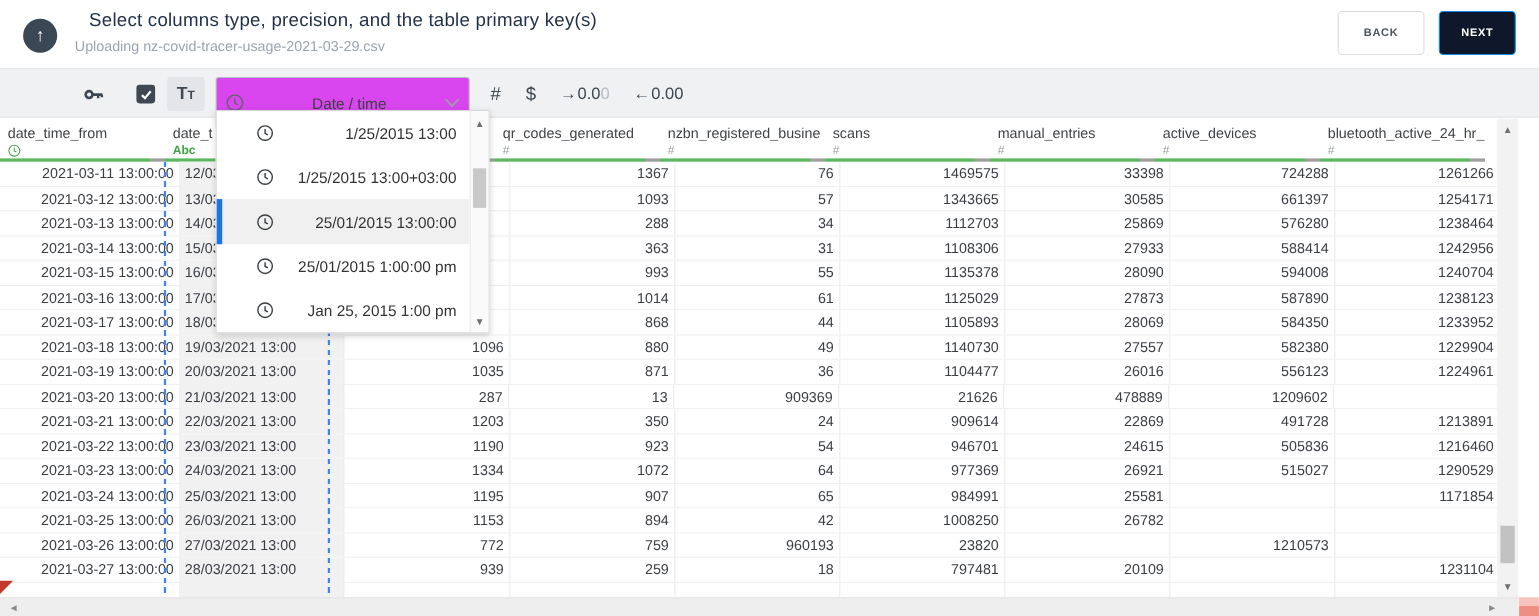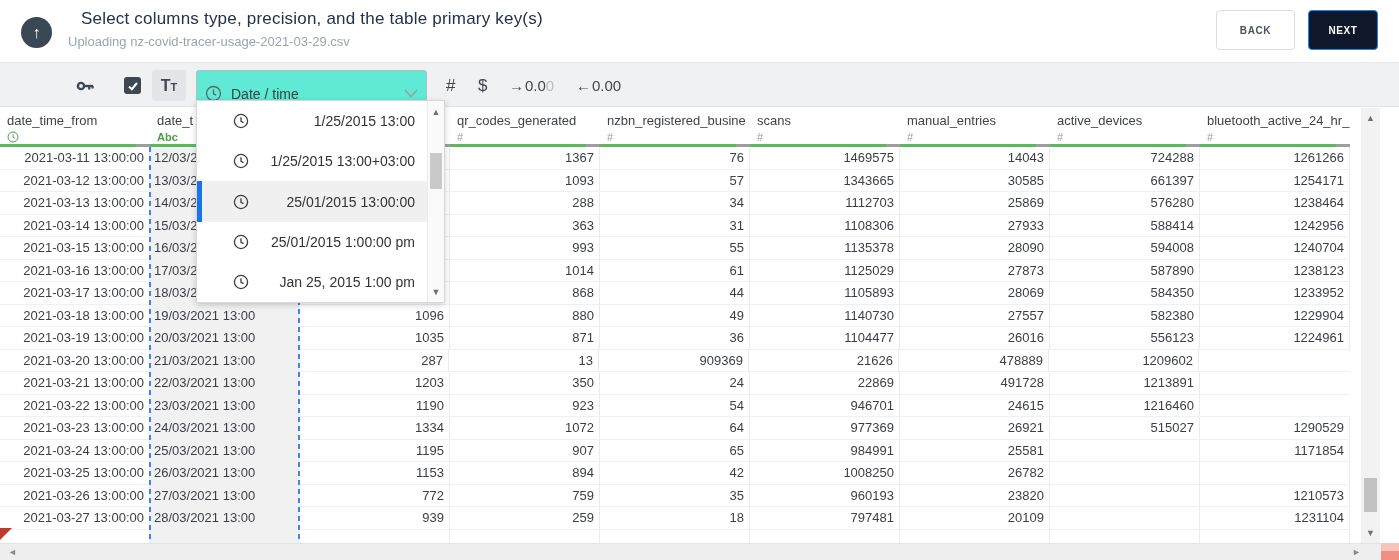--- a/index.html
+++ b/index.html
@@ -21,41 +21,41 @@
   
   .toolbar { position:absolute; left:0; top:62px; width:1399px; height:45px; background:#f0f1f3;
              border-top:1px solid #e6e8ea; border-bottom:1px solid #e0e3e6; }
   .tb-item { position:absolute; top:0; height:45px; display:flex; align-items:center; color:#3d4852; }
   .key-wrap { left:74px; }
   .cbx { position:absolute; left:124px; top:14px; width:17px; height:17px; border-radius:3px; background:#3d4852;
          display:flex; align-items:center; justify-content:center; }
   .tt-btn { position:absolute; left:152px; top:7px; width:34px; height:31px; background:#e3e5e8; border-radius:3px;
             display:flex; align-items:center; justify-content:center; font-size:16px; font-weight:bold;
             font-variant:small-caps; color:#3d4852; }
-  .dd-control { position:absolute; left:196px; top:7px; width:231px; height:47px; background:#5eead4;
-                border:1px solid #b6bcc4; border-radius:3px; display:flex; align-items:center; padding:0 8px; }
+  .dd-control { position:absolute; left:196px; top:7px; width:231px; height:47px; background:#d946ef;
+                border:1px solid #b6bcc4; border-radius:3px; display:flex; align-items:center; padding:0 8px;text-align:center; }
   .dd-control .dd-label { margin-left:9px; font-size:14px; color:#3c4043; flex:1; }
   .sym { font-size:17px; }
   .sym-hash { left:446px; } .sym-dollar { left:478px; }
   .dec-ctl { font-size:15px; } .dec-inc { left:509px; } .dec-dec { left:576px; }
   .dec-ctl .arrow { font-size:15px; margin-right:1px; }
   .faded { color:#b7bdc4; }
 
   
   .thead { position:absolute; left:0; top:108px; height:39px; display:flex; }
   .hcell { position:relative; padding:5px 0 0 7px; }
   .hname { font-size:13px; color:#3f4347; white-space:nowrap; overflow:hidden; display:block; }
   .hicons { margin-top:2px; height:14px; display:flex; align-items:center; }
   .abc { color:#43a047; font-weight:bold; font-size:11px; }
   .numtype { color:#9aa0a6; font-size:11px; }
   .underline { position:absolute; left:0; bottom:0; width:100%; height:3px;
                background:linear-gradient(90deg,#5cb85c 0,#5cb85c calc(100% - 14px),#9e9e9e calc(100% - 14px),#9e9e9e 100%); }
 
   .tbody { position:absolute; left:0; top:147px; }
-  .trow { display:flex; height:22.5px; border-bottom:1px solid #f0f0f0; }
+  .trow { display:flex; height:22.5px; border-bottom:1px solid #f0f0f0;padding-left:14px; }
   .trow.filler { height:13px; border-bottom:none; }
   .tcell { height:100%; border-right:1px solid #eaeaea; font-size:13px; color:#3b3f44;
            line-height:21px; white-space:nowrap; overflow:hidden; }
   .tcell.num { text-align:right; padding-right:5px; }
   .tcell.txt { text-align:left; padding-left:4px; }
   .tcell.sel { background:#f1f1f2; }
 
   .dash-line { position:absolute; top:147px; width:2px; height:396px; z-index:5;
                background-image:repeating-linear-gradient(180deg,#3f83f1 0 5px,transparent 5px 9px); }
 
@@ -206,21 +206,21 @@
     </div>
   </div>
 <div class="tbody" id="tbody">
     <div class="trow">
       <div class="tcell num" style="width: 150px;">2021-03-11 13:00:00</div>
       <div class="tcell txt sel" style="width: 149px;">12/03/2</div>
       <div class="tcell num" style="width: 151px;"></div>
       <div class="tcell num" style="width: 150px;">1367</div>
       <div class="tcell num" style="width: 150px;">76</div>
       <div class="tcell num" style="width: 150px;">1469575</div>
-      <div class="tcell num" style="width: 150px;">14043</div>
+      <div class="tcell num" style="width: 150px;">33398</div>
       <div class="tcell num" style="width: 150px;">724288</div>
       <div class="tcell num" style="width: 150px;">1261266</div>
     </div>
     <div class="trow">
       <div class="tcell num" style="width: 150px;">2021-03-12 13:00:00</div>
       <div class="tcell txt sel" style="width: 149px;">13/03/2</div>
       <div class="tcell num" style="width: 151px;"></div>
       <div class="tcell num" style="width: 150px;">1093</div>
       <div class="tcell num" style="width: 150px;">57</div>
       <div class="tcell num" style="width: 150px;">1343665</div>
@@ -314,32 +314,34 @@
       <div class="tcell num" style="width: 150px;">21626</div>
       <div class="tcell num" style="width: 150px;">478889</div>
       <div class="tcell num" style="width: 150px;">1209602</div>
     </div>
     <div class="trow">
       <div class="tcell num" style="width: 150px;">2021-03-21 13:00:00</div>
       <div class="tcell txt sel" style="width: 149px;">22/03/2021 13:00</div>
       <div class="tcell num" style="width: 151px;">1203</div>
       <div class="tcell num" style="width: 150px;">350</div>
       <div class="tcell num" style="width: 150px;">24</div>
+      <div class="tcell num" style="width: 150px;">909614</div>
       <div class="tcell num" style="width: 150px;">22869</div>
       <div class="tcell num" style="width: 150px;">491728</div>
       <div class="tcell num" style="width: 150px;">1213891</div>
     </div>
     <div class="trow">
       <div class="tcell num" style="width: 150px;">2021-03-22 13:00:00</div>
       <div class="tcell txt sel" style="width: 149px;">23/03/2021 13:00</div>
       <div class="tcell num" style="width: 151px;">1190</div>
       <div class="tcell num" style="width: 150px;">923</div>
       <div class="tcell num" style="width: 150px;">54</div>
       <div class="tcell num" style="width: 150px;">946701</div>
       <div class="tcell num" style="width: 150px;">24615</div>
+      <div class="tcell num" style="width: 150px;">505836</div>
       <div class="tcell num" style="width: 150px;">1216460</div>
     </div>
     <div class="trow">
       <div class="tcell num" style="width: 150px;">2021-03-23 13:00:00</div>
       <div class="tcell txt sel" style="width: 149px;">24/03/2021 13:00</div>
       <div class="tcell num" style="width: 151px;">1334</div>
       <div class="tcell num" style="width: 150px;">1072</div>
       <div class="tcell num" style="width: 150px;">64</div>
       <div class="tcell num" style="width: 150px;">977369</div>
       <div class="tcell num" style="width: 150px;">26921</div>
@@ -366,21 +368,20 @@
       <div class="tcell num" style="width: 150px;">1008250</div>
       <div class="tcell num" style="width: 150px;">26782</div>
       <div class="tcell num" style="width: 150px;"></div>
       <div class="tcell num" style="width: 150px;"></div>
     </div>
     <div class="trow">
       <div class="tcell num" style="width: 150px;">2021-03-26 13:00:00</div>
       <div class="tcell txt sel" style="width: 149px;">27/03/2021 13:00</div>
       <div class="tcell num" style="width: 151px;">772</div>
       <div class="tcell num" style="width: 150px;">759</div>
-      <div class="tcell num" style="width: 150px;">35</div>
       <div class="tcell num" style="width: 150px;">960193</div>
       <div class="tcell num" style="width: 150px;">23820</div>
       <div class="tcell num" style="width: 150px;"></div>
       <div class="tcell num" style="width: 150px;">1210573</div>
     </div>
     <div class="trow">
       <div class="tcell num" style="width: 150px;">2021-03-27 13:00:00</div>
       <div class="tcell txt sel" style="width: 149px;">28/03/2021 13:00</div>
       <div class="tcell num" style="width: 151px;">939</div>
       <div class="tcell num" style="width: 150px;">259</div>

